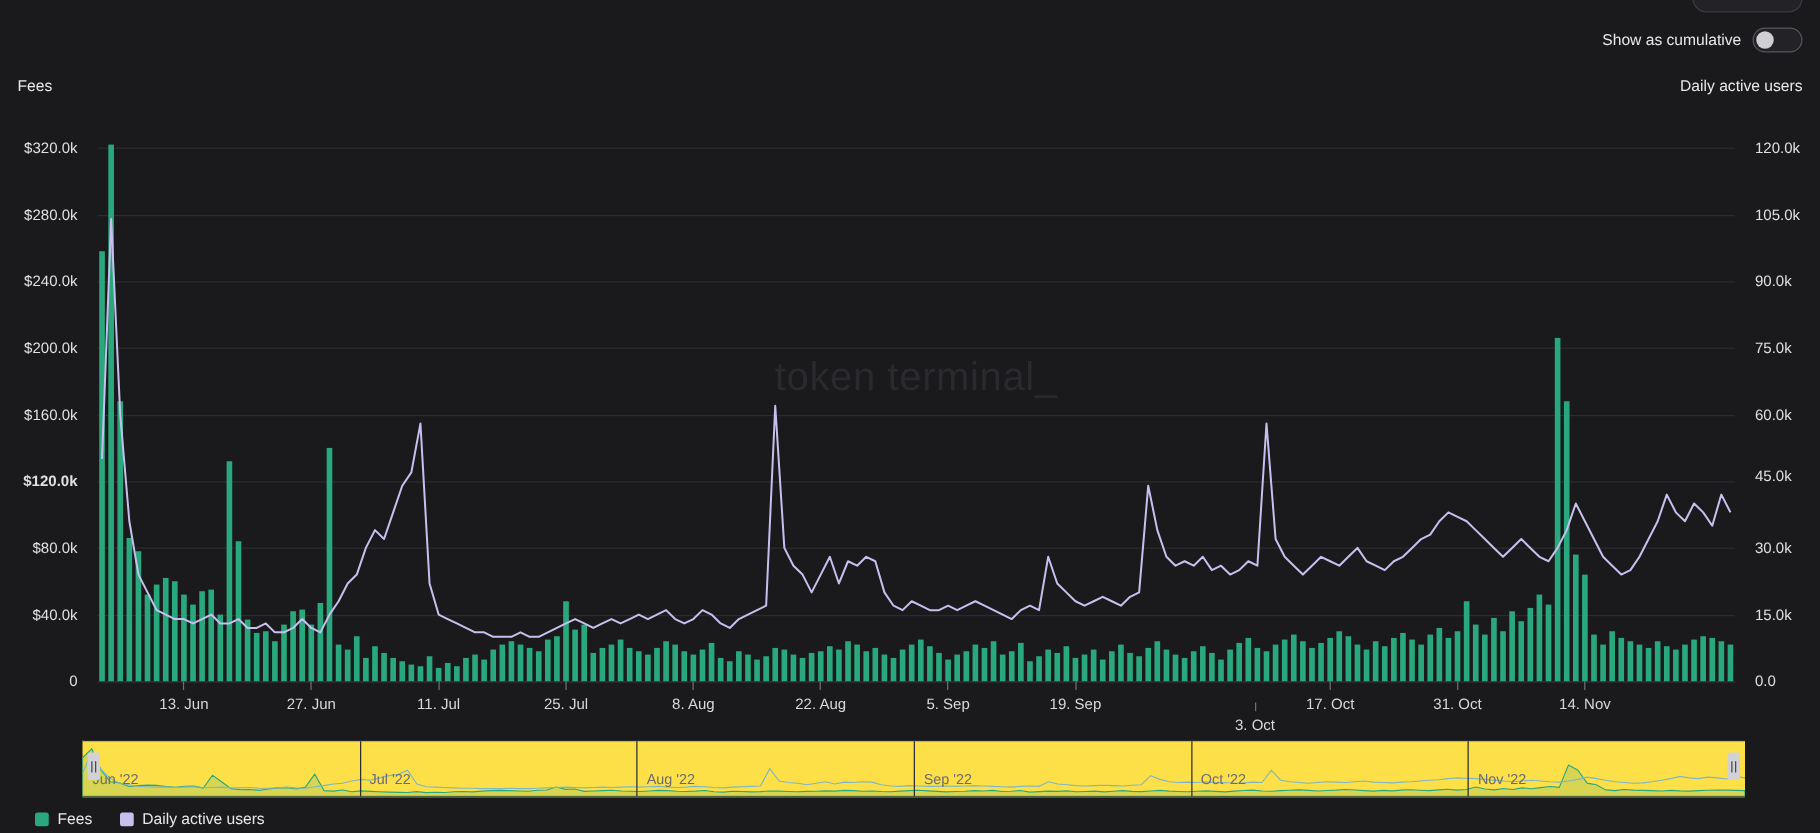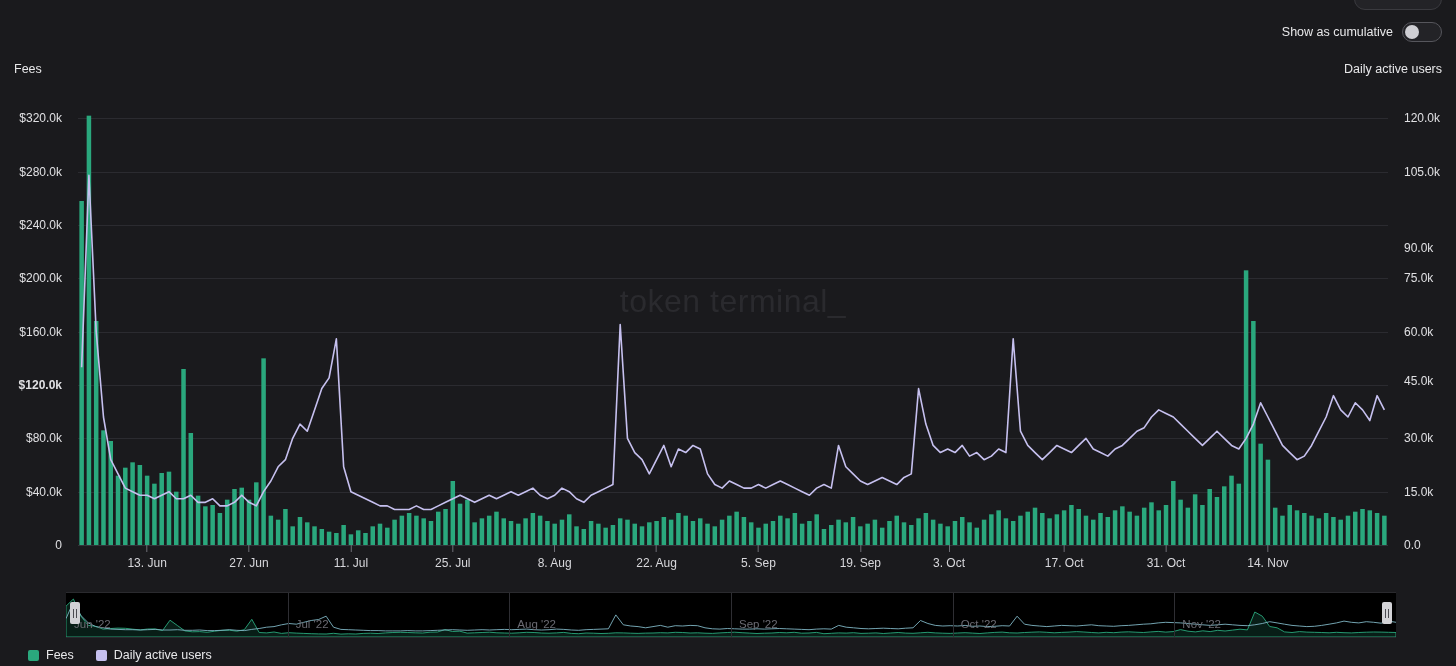--- a/index.html
+++ b/index.html
@@ -136,21 +136,21 @@
     color: #d8d8dc;
   }
 
   
   .navigator {
     position: absolute;
     left: 66px;
     top: 592px;
     width: 1330px;
     height: 44px;
-    background: #000000;
+    background: #fde047;
     border-top: 1px solid #2a2a2e;
     border-bottom: 1px solid #2a2a2e;
   }
   .nav-svg { position: absolute; inset: 0; }
   .nav-month {
     position: absolute;
     bottom: 7px;
     font-size: 11.5px;
     color: #6b6b73;
     white-space: nowrap;
@@ -421,21 +421,21 @@
         <div class="ytick left" style="top: 66.6667px;">$280.0k</div>
         <div class="ytick left" style="top: 13.3333px;">$320.0k</div>
       </div>
     <div id="yticks-right">
         <div class="ytick right" style="top: 440px;">0.0</div>
         <div class="ytick right" style="top: 386.667px;">15.0k</div>
         <div class="ytick right" style="top: 333.333px;">30.0k</div>
         <div class="ytick right" style="top: 276px;">45.0k</div>
         <div class="ytick right" style="top: 226.667px;">60.0k</div>
         <div class="ytick right" style="top: 173.333px;">75.0k</div>
-        <div class="ytick right" style="top: 120px; margin-top: 23px;">90.0k</div>
+        <div class="ytick right" style="top: 120px;">90.0k</div>
         <div class="ytick right" style="top: 66.6667px;">105.0k</div>
         <div class="ytick right" style="top: 13.3333px;">120.0k</div>
       </div>
     <div id="xticks">
         <div class="xtick" style="left: 69.1389px;">
           <div class="tick-mark"></div>
           <div class="tick-text">13. Jun</div>
         </div>
         <div class="xtick" style="left: 171.028px;">
           <div class="tick-mark"></div>
@@ -458,21 +458,21 @@
           <div class="tick-text">22. Aug</div>
         </div>
         <div class="xtick" style="left: 680.472px;">
           <div class="tick-mark"></div>
           <div class="tick-text">5. Sep</div>
         </div>
         <div class="xtick" style="left: 782.361px;">
           <div class="tick-mark"></div>
           <div class="tick-text">19. Sep</div>
         </div>
-        <div class="xtick" style="left: 871px;">
+        <div class="xtick" style="left: 926px; margin-top: 17px;">
           <div class="tick-mark"></div>
           <div class="tick-text">3. Oct</div>
         </div>
         <div class="xtick" style="left: 986.139px;">
           <div class="tick-mark"></div>
           <div class="tick-text">17. Oct</div>
         </div>
         <div class="xtick" style="left: 1088.03px;">
           <div class="tick-mark"></div>
           <div class="tick-text">31. Oct</div>

